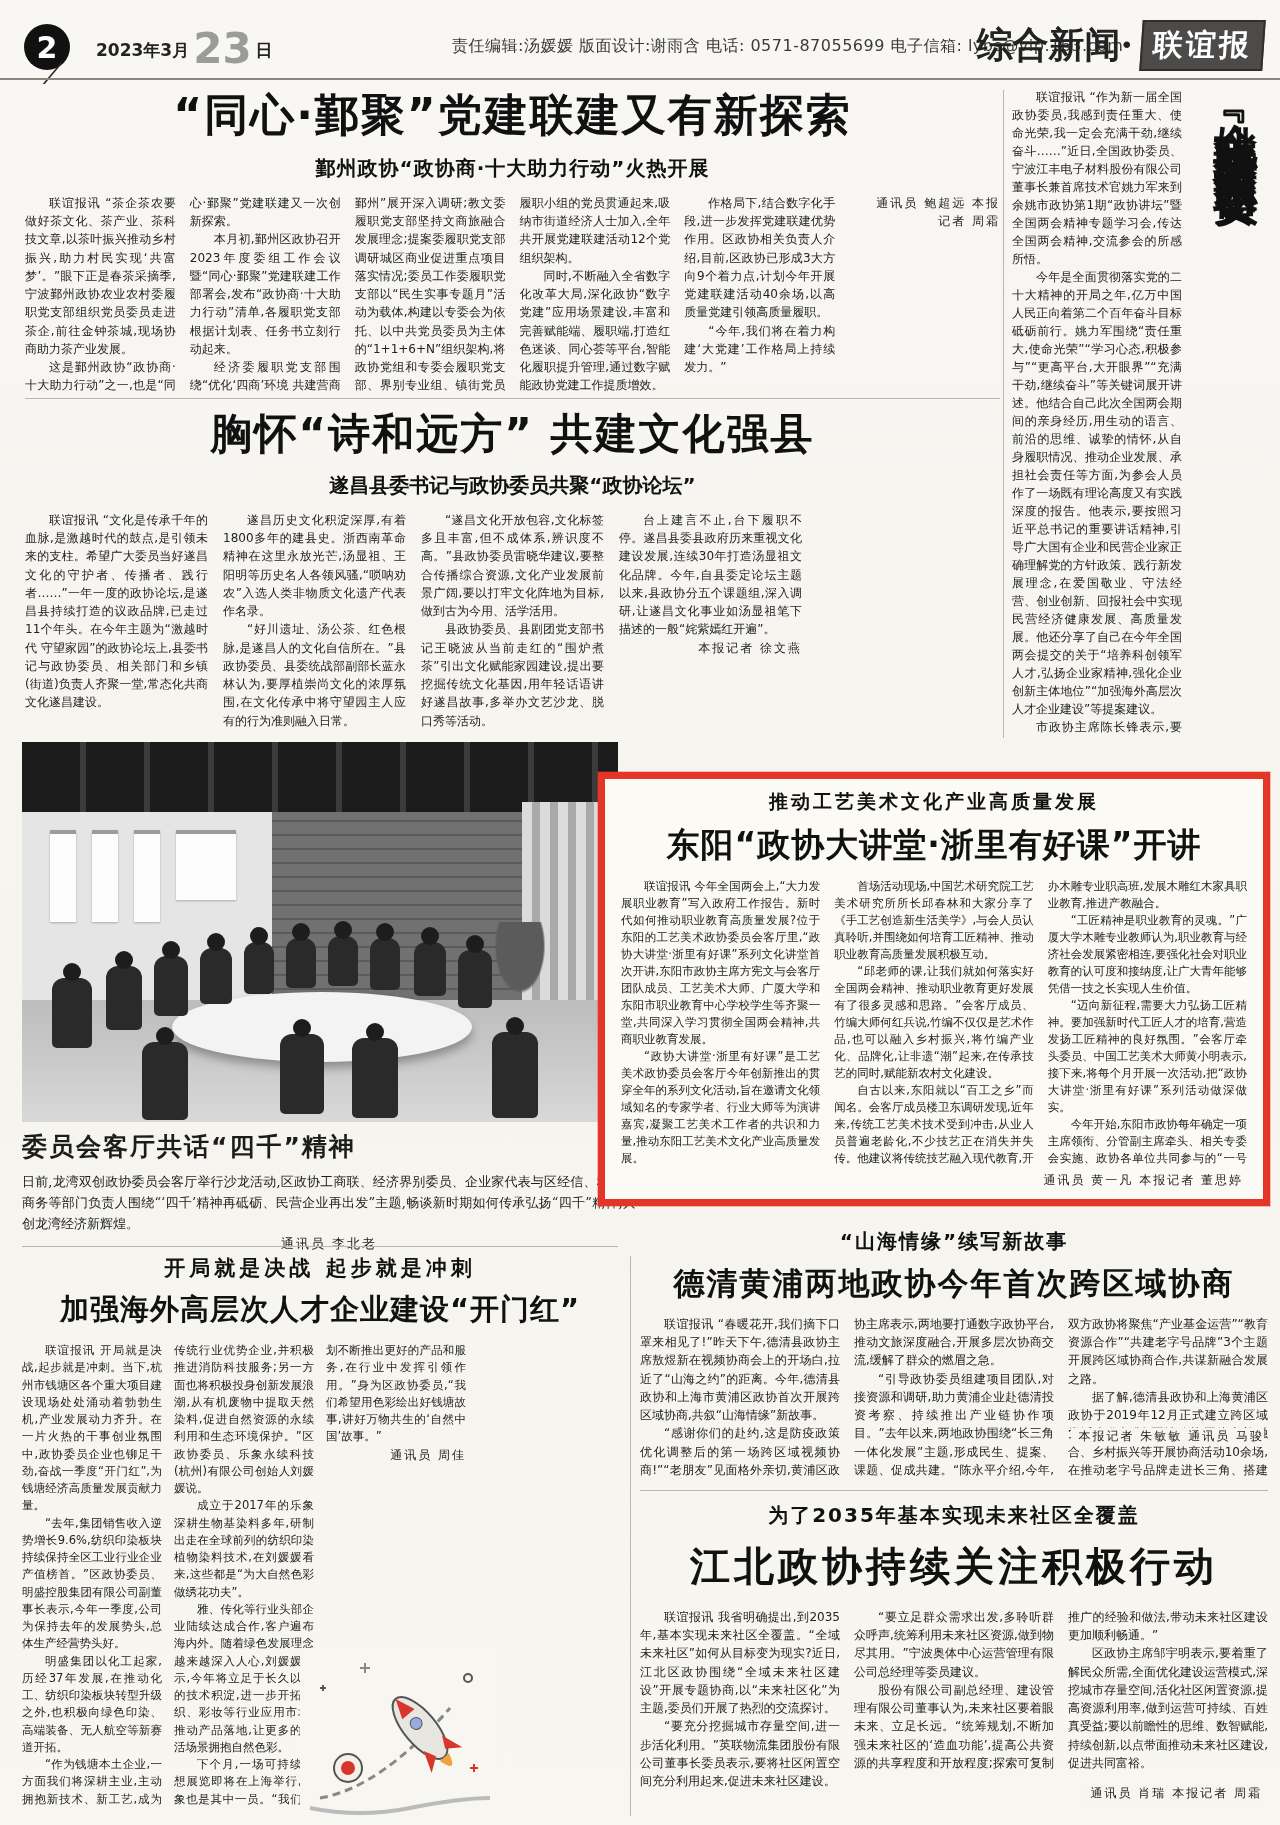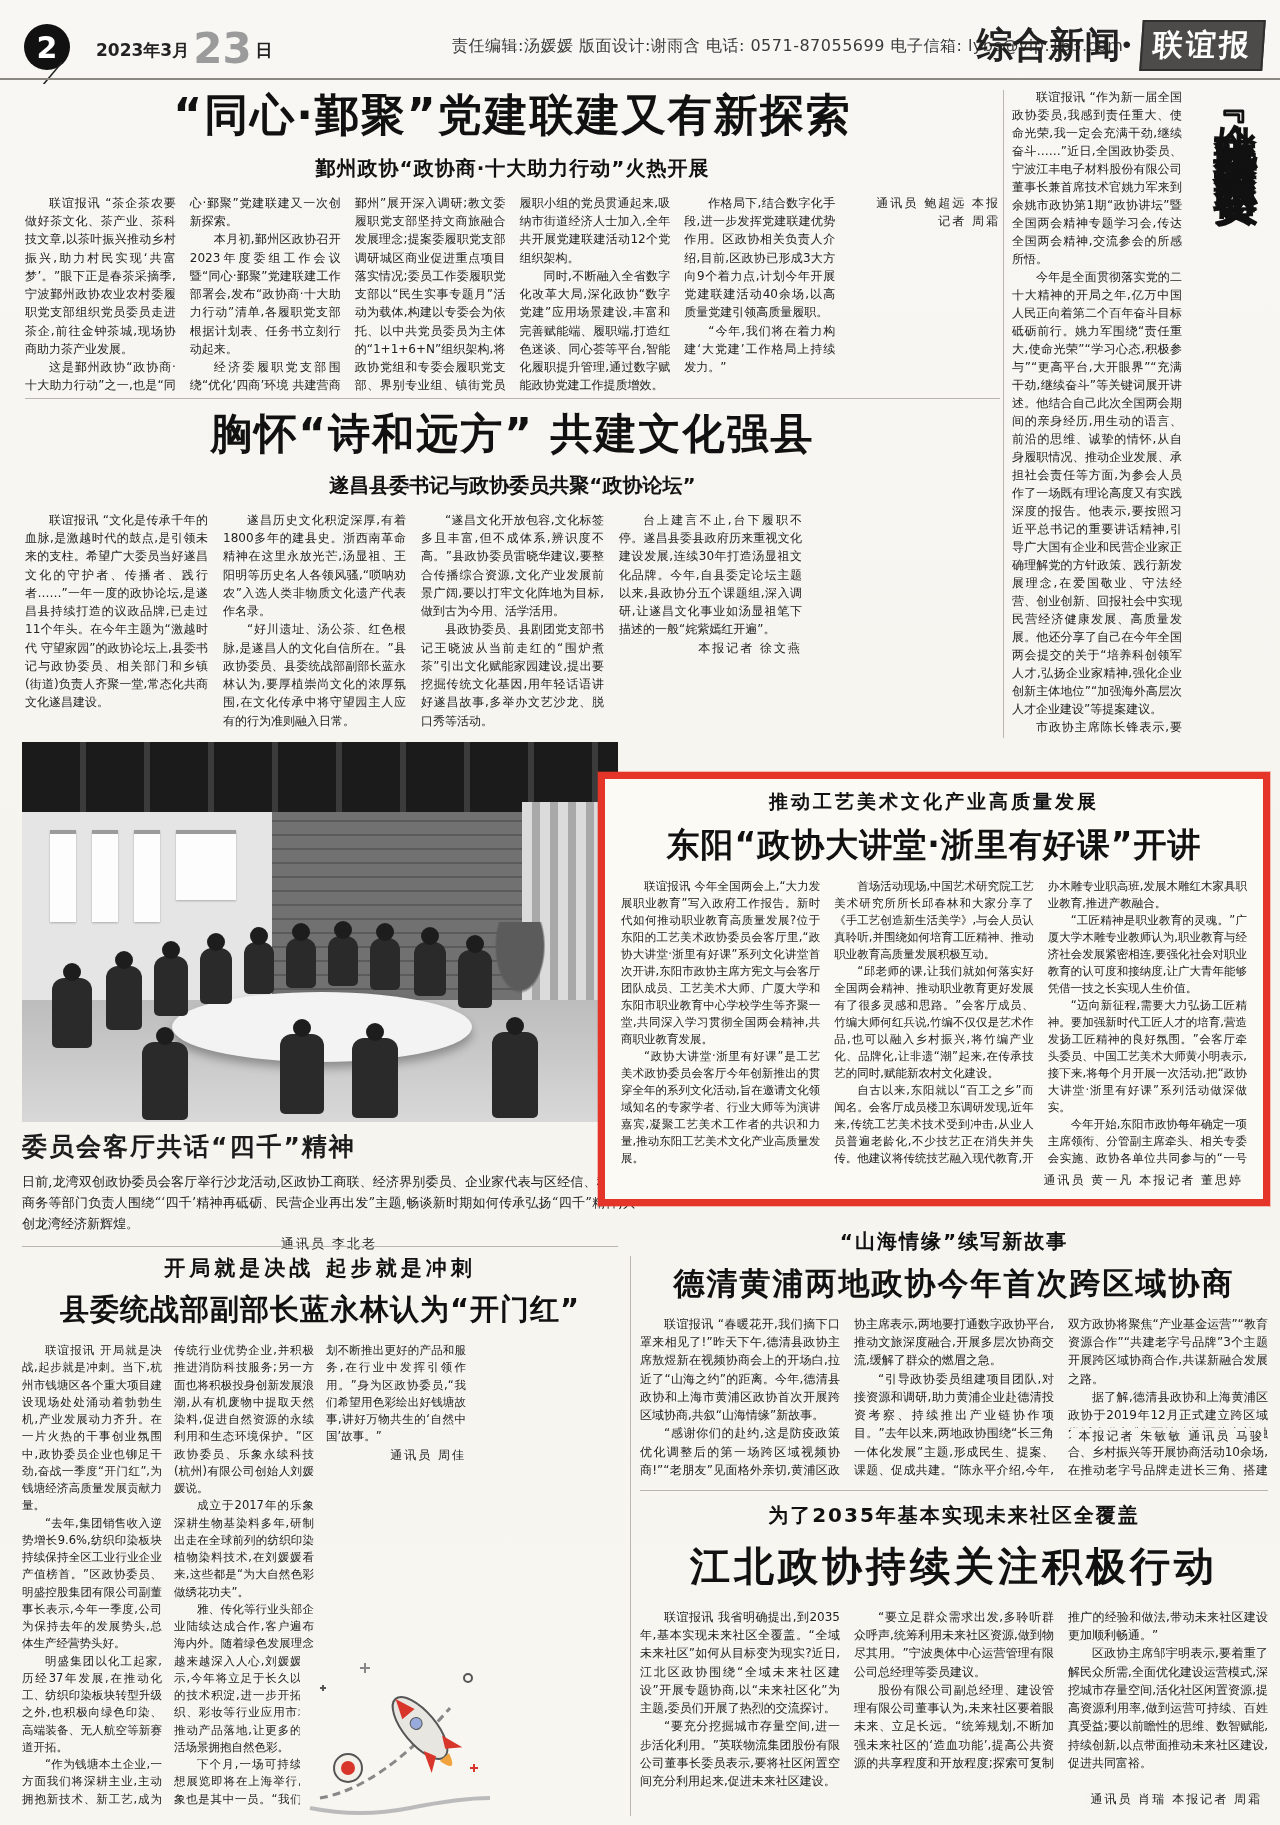--- a/index.html
+++ b/index.html
@@ -103,21 +103,21 @@
   .deqing .kicker { font-size:20px; letter-spacing:2px;margin-top:12px; }
   .deqing .headline { font-size:31px; margin-top:8px; }
   .deqing .body-cols { margin-top:10px; height:166px; column-count:3; column-gap:14px; }
   .deqing .byline { position:absolute; right:4px; top:212px; background:#f6f5f0; padding-left:8px; }
 
   
   .jiangbei { left:640px; top:1502px; width:628px; height:312px; }
   .jiangbei .kicker { font-size:20px; letter-spacing:2px; }
   .jiangbei .headline { font-size:40px; margin-top:10px; letter-spacing:4px; }
   .jiangbei .body-cols { margin-top:14px; height:196px; column-count:3; column-gap:14px; }
-  .jiangbei .byline { position:absolute; right:6px; bottom:6px; background:#f6f5f0; padding-left:8px;text-align:center; }
+  .jiangbei .byline { position:absolute; right:6px; bottom:12px; background:#f6f5f0; padding-left:8px;text-align:center; }
 
   
   .qiantang { left:22px; top:1254px; width:596px; }
   .qiantang .kicker { font-size:21px; letter-spacing:4px; }
   .qiantang .headline { font-size:29px; margin-top:8px; letter-spacing:1px; }
   .qiantang .body-cols { margin-top:12px; height:478px; column-count:4; column-gap:12px;
     font-size:11.5px; line-height:1.5; }
 
   .cartoon { left:300px; top:1648px; width:196px; height:172px; background:#f7f6f1; }
 </style>
@@ -257,21 +257,21 @@
       <p>“要立足群众需求出发,多聆听群众呼声,统筹利用未来社区资源,做到物尽其用。”宁波奥体中心运营管理有限公司总经理等委员建议。</p>
       <p>股份有限公司副总经理、建设管理有限公司董事认为,未来社区要着眼未来、立足长远。“统筹规划,不断加强未来社区的‘造血功能’,提高公共资源的共享程度和开放程度;探索可复制推广的经验和做法,带动未来社区建设更加顺利畅通。”</p>
       <p>区政协主席邹宇明表示,要着重了解民众所需,全面优化建设运营模式,深挖城市存量空间,活化社区闲置资源,提高资源利用率,做到运营可持续、百姓真受益;要以前瞻性的思维、数智赋能,持续创新,以点带面推动未来社区建设,促进共同富裕。</p>
     </div>
     <div class="byline">通讯员 肖瑞 本报记者 周霜</div>
   </div>
 
   <div class="hrule" style="left:22px; top:1246px; width:596px;"></div>
   <div class="abs qiantang">
     <div class="kicker">开局就是决战  起步就是冲刺</div>
-    <div class="headline">县委统战部副部长蓝永林认为“开门红”</div>
+    <div class="headline">加强海外高层次人才企业建设“开门红”</div>
     <div class="body-cols">
       <p>联谊报讯 开局就是决战,起步就是冲刺。当下,杭州市钱塘区各个重大项目建设现场处处涌动着勃勃生机,产业发展动力齐升。在一片火热的干事创业氛围中,政协委员企业也铆足干劲,奋战一季度“开门红”,为钱塘经济高质量发展贡献力量。</p>
       <p>“去年,集团销售收入逆势增长9.6%,纺织印染板块持续保持全区工业行业企业产值榜首。”区政协委员、明盛控股集团有限公司副董事长表示,今年一季度,公司为保持去年的发展势头,总体生产经营势头好。</p>
       <p>明盛集团以化工起家,历经37年发展,在推动化工、纺织印染板块转型升级之外,也积极向绿色印染、高端装备、无人航空等新赛道开拓。</p>
       <p>“作为钱塘本土企业,一方面我们将深耕主业,主动拥抱新技术、新工艺,成为传统行业优势企业,并积极推进消防科技服务;另一方面也将积极投身创新发展浪潮,从有机废物中提取天然染料,促进自然资源的永续利用和生态环境保护。”区政协委员、乐象永续科技(杭州)有限公司创始人刘媛媛说。</p>
       <p>成立于2017年的乐象深耕生物基染料多年,研制出走在全球前列的纺织印染植物染料技术,在刘媛媛看来,这些都是“为大自然色彩做绣花功夫”。</p>
       <p>雅、传化等行业头部企业陆续达成合作,客户遍布海内外。随着绿色发展理念越来越深入人心,刘媛媛表示,今年将立足于长久以来的技术积淀,进一步开拓纺织、彩妆等行业应用市场,推动产品落地,让更多的生活场景拥抱自然色彩。</p>
       <p>下个月,一场可持续创想展览即将在上海举行,乐象也是其中一员。“我们计划不断推出更好的产品和服务,在行业中发挥引领作用。”身为区政协委员,“我们希望用色彩绘出好钱塘故事,讲好万物共生的‘自然中国’故事。”</p>
       <p class="byline">通讯员 周佳</p>
     </div>

